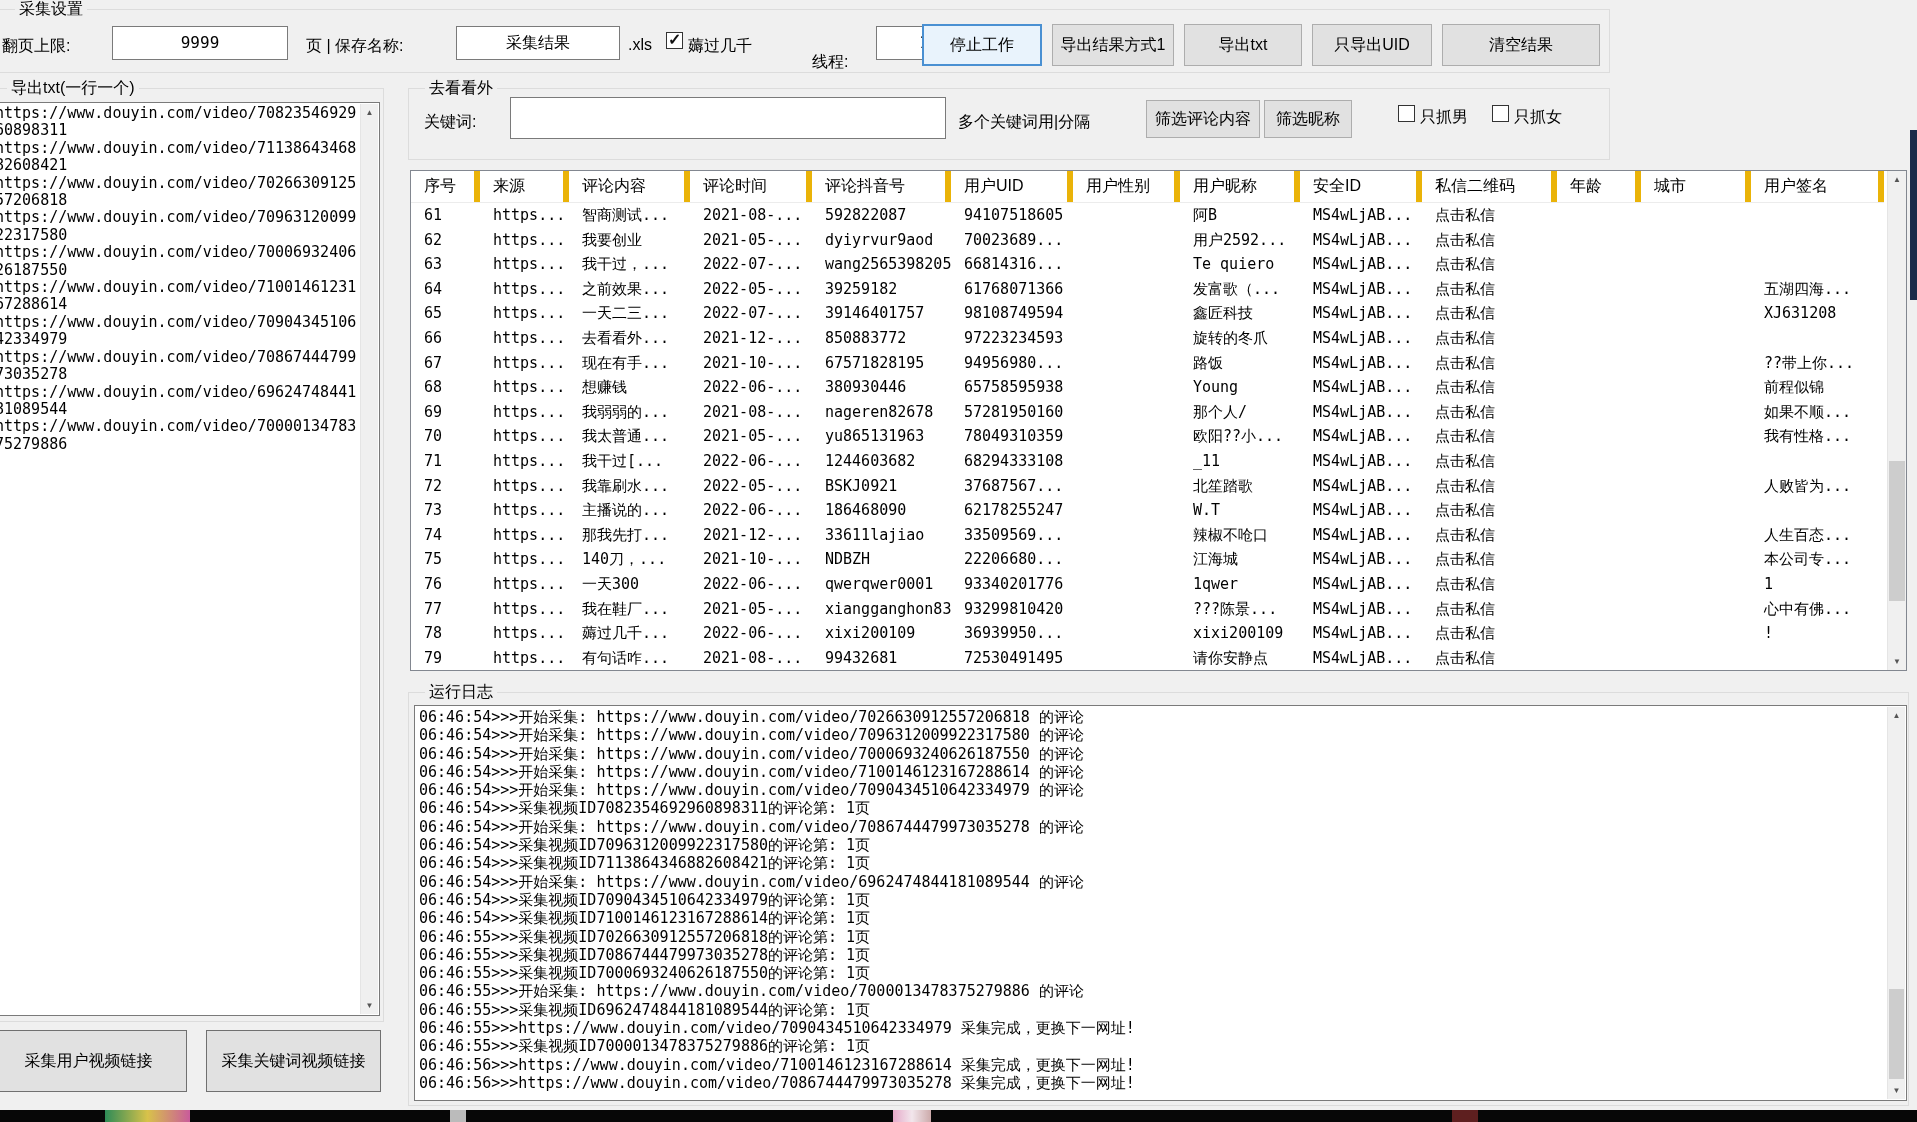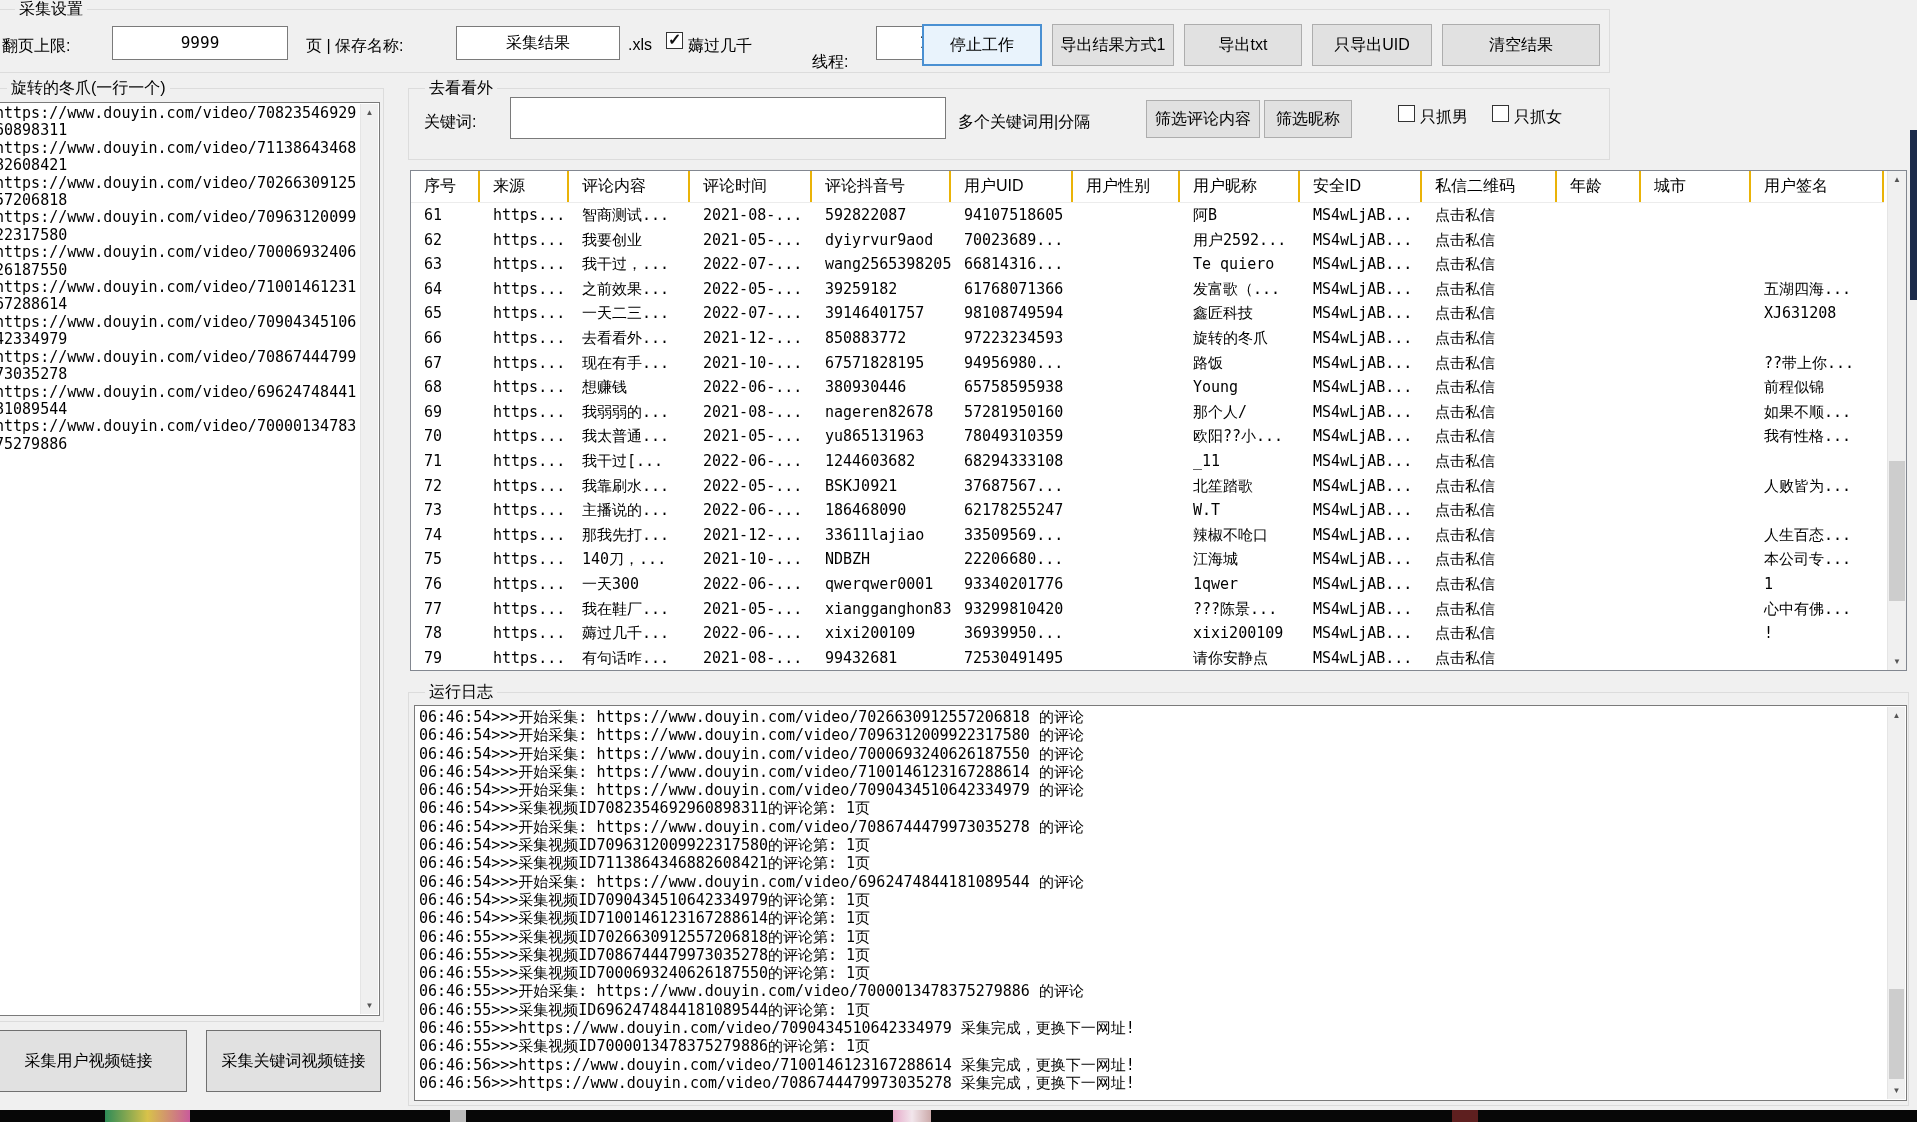--- a/index.html
+++ b/index.html
@@ -29,21 +29,21 @@
   .sb{position:absolute;background:#f0f0f0;border-left:1px solid #e5e5e5;}
   .sb .arr{position:absolute;left:0;width:100%;height:17px;font-size:8px;color:#555;
            text-align:center;line-height:17px;background:#f0f0f0;}
   .sb .arr.up{top:0;} .sb .arr.down{bottom:0;}
   .sb .thumb{position:absolute;left:1px;right:1px;background:#cdcdcd;}
   
   .table{position:absolute;left:410px;top:170px;width:1497px;height:501px;background:#fff;
          border:1px solid #828790;box-sizing:border-box;overflow:hidden;}
   .thead{position:absolute;left:0;top:0;height:31px;white-space:nowrap;border-bottom:1px solid #ececec;}
   .th{display:inline-block;height:31px;line-height:30px;font-size:16px;padding-left:13px;
-      box-sizing:border-box;border-right:2px solid #eab308;overflow:hidden;vertical-align:top;}
+      box-sizing:border-box;border-right:6px solid #eab308;overflow:hidden;vertical-align:top;}
   .tbody{position:absolute;left:0;top:32px;}
   .tr{white-space:nowrap;height:24.6px;}
   .td{display:inline-block;height:24.6px;line-height:24.6px;font-size:15px;padding-left:13px;
       box-sizing:border-box;overflow:hidden;vertical-align:top;
       font-family:"DejaVu Sans Mono",monospace;}
   
   .log-text{position:absolute;left:4px;top:2px;right:20px;font-family:"DejaVu Sans Mono",monospace;
             font-size:15px;line-height:18.3px;white-space:nowrap;overflow:hidden;}
   
   .strip{position:absolute;left:0;top:1110px;width:1917px;height:12px;background:#070707;overflow:hidden;}
@@ -68,21 +68,21 @@
   <span class="lbl" style="left:812px;top:52px;">线程:</span>
   <div class="tin" style="left:876px;top:26px;width:106px;height:34px;">10</div>
 
   <div class="btn focused" style="left:922px;top:24px;width:120px;height:42px;">停止工作</div>
   <div class="btn" style="left:1052px;top:24px;width:122px;height:42px;">导出结果方式1</div>
   <div class="btn" style="left:1184px;top:24px;width:118px;height:42px;">导出txt</div>
   <div class="btn" style="left:1312px;top:24px;width:120px;height:42px;">只导出UID</div>
   <div class="btn" style="left:1442px;top:24px;width:158px;height:42px;">清空结果</div>
 
   <div class="gb" style="left:-10px;top:88px;width:392px;height:932px;">
-    <span class="gb-label" style="left:16px;">旋转的冬爪(一行一个)</span>
+    <span class="gb-label" style="left:16px;">导出txt(一行一个)</span>
   </div>
   <div class="white-box" style="left:-8px;top:102px;width:388px;height:914px;">
     <div class="url-text" id="video-links-text">
         <div>https://www.douyin.com/video/7082354692960898311</div>
         <div>https://www.douyin.com/video/7113864346882608421</div>
         <div>https://www.douyin.com/video/7026630912557206818</div>
         <div>https://www.douyin.com/video/7096312009922317580</div>
         <div>https://www.douyin.com/video/7000693240626187550</div>
         <div>https://www.douyin.com/video/7100146123167288614</div>
         <div>https://www.douyin.com/video/7090434510642334979</div>

